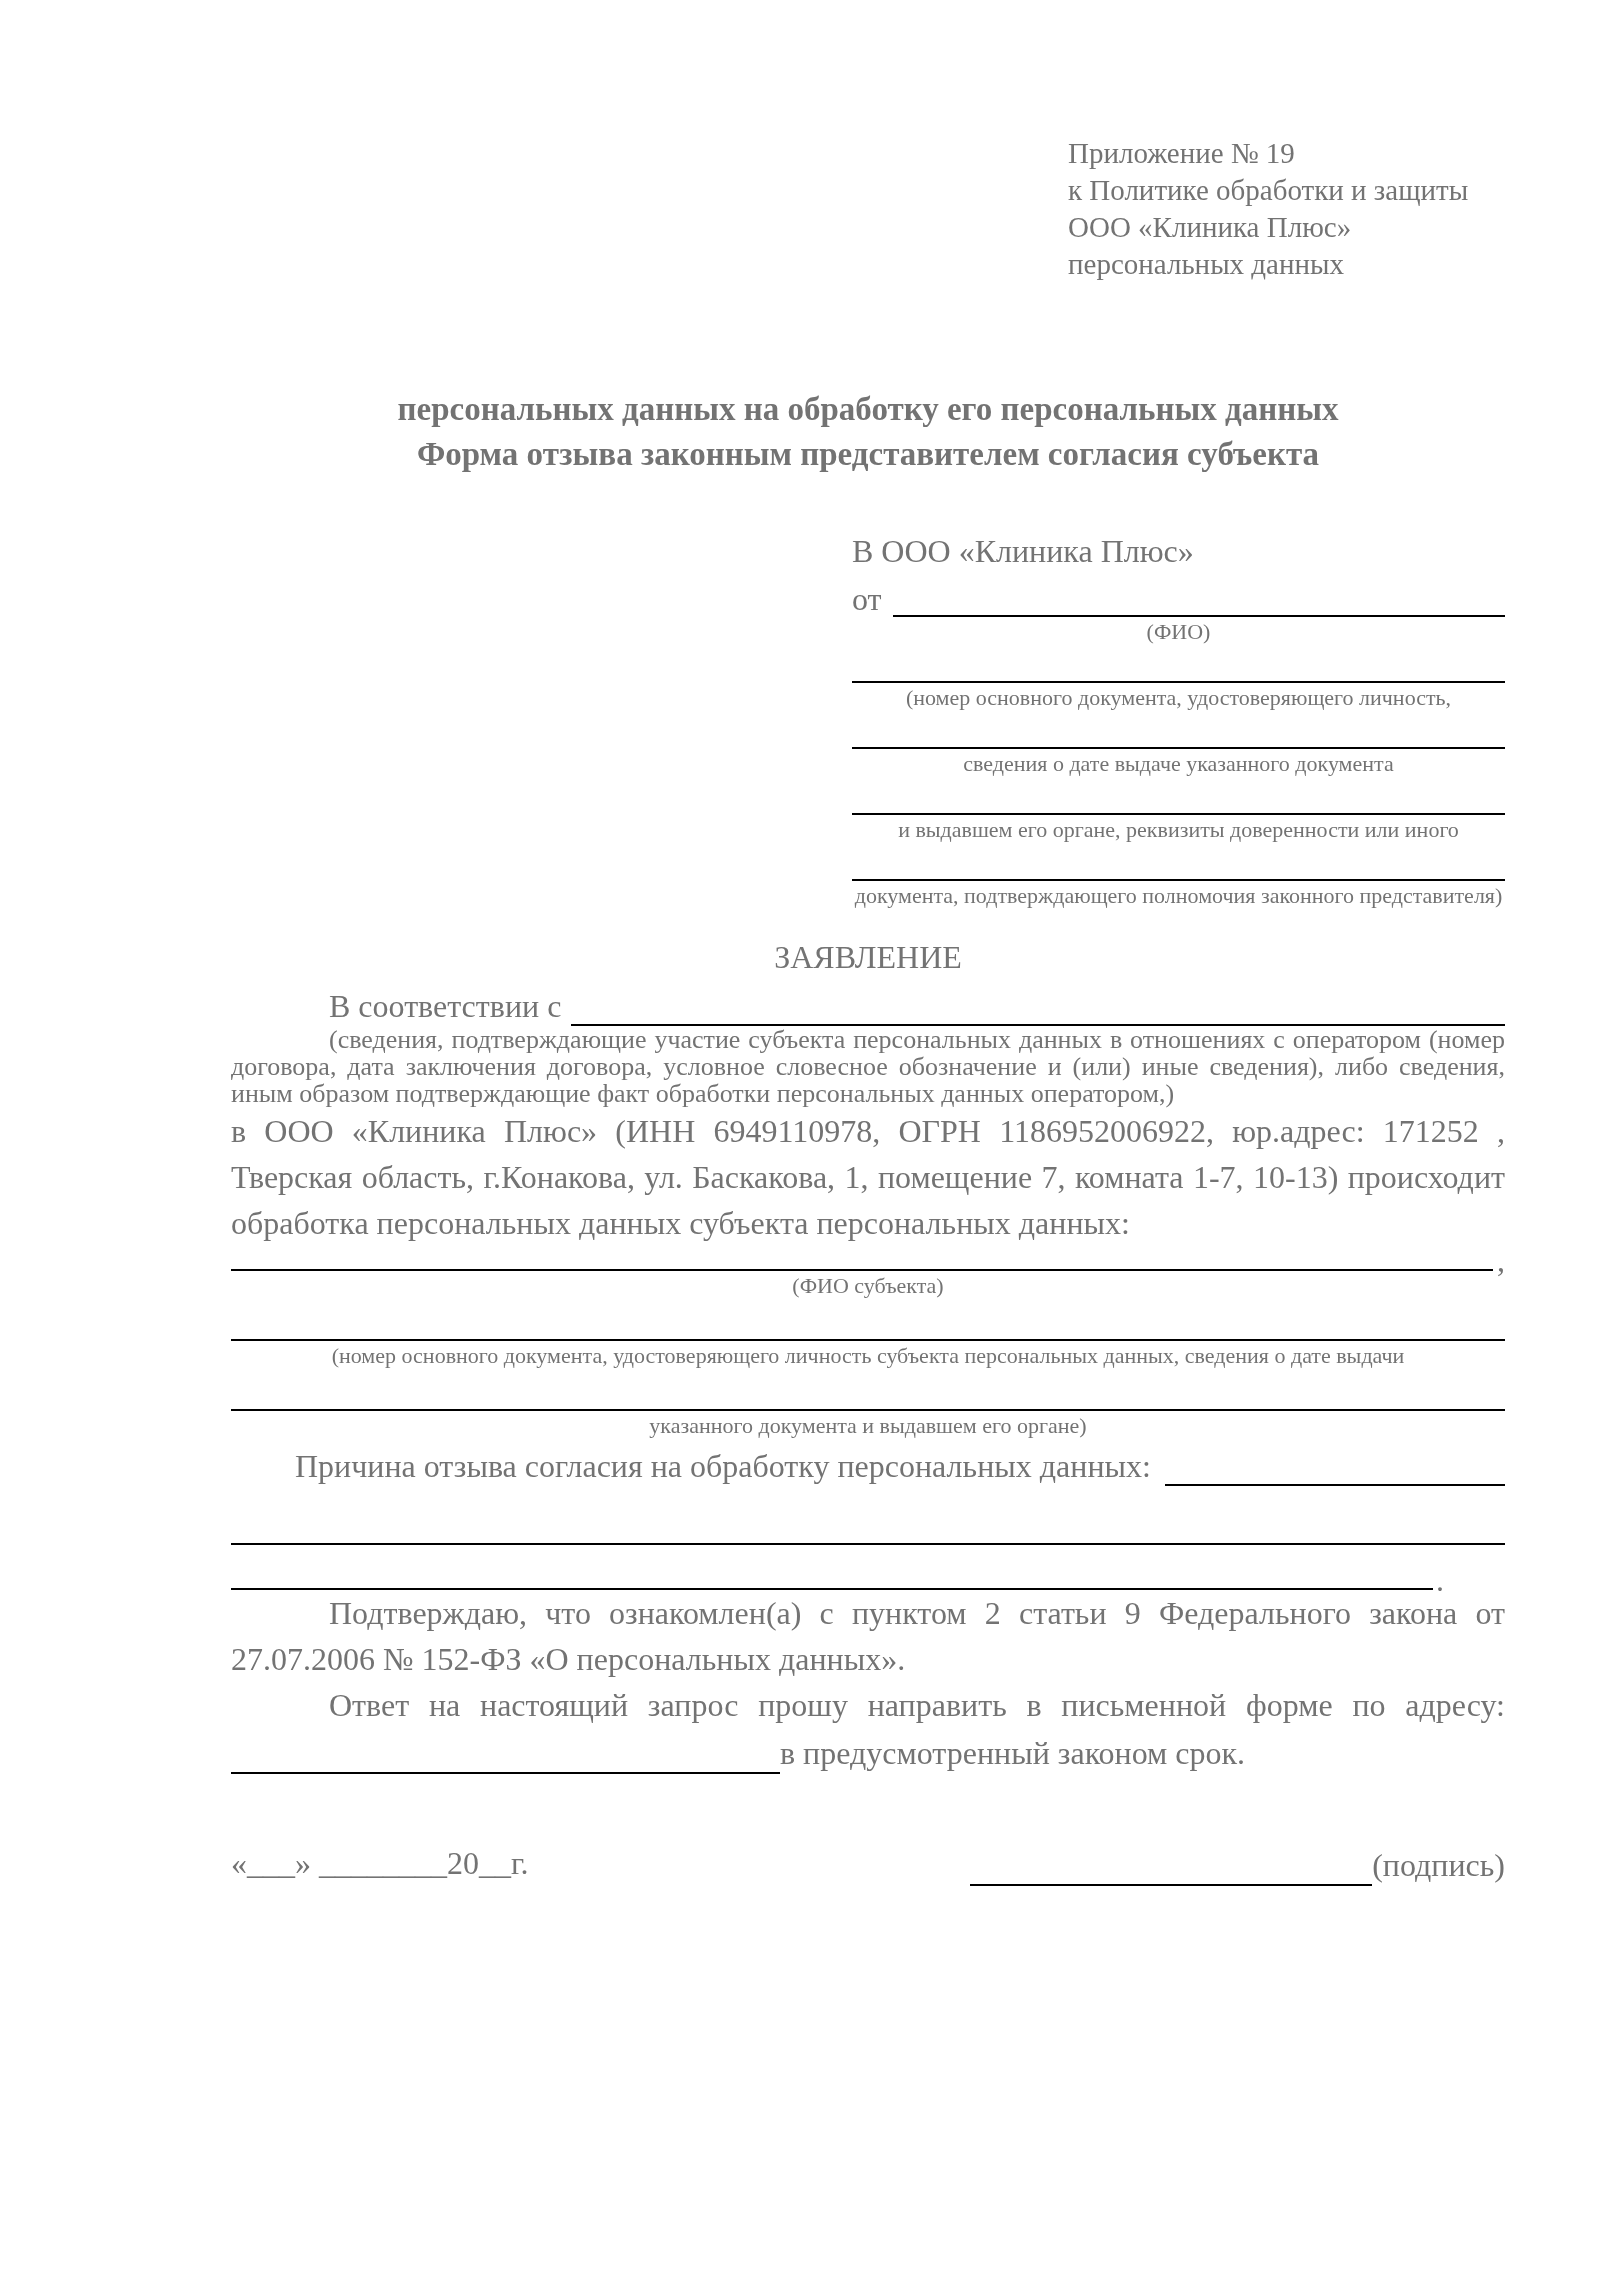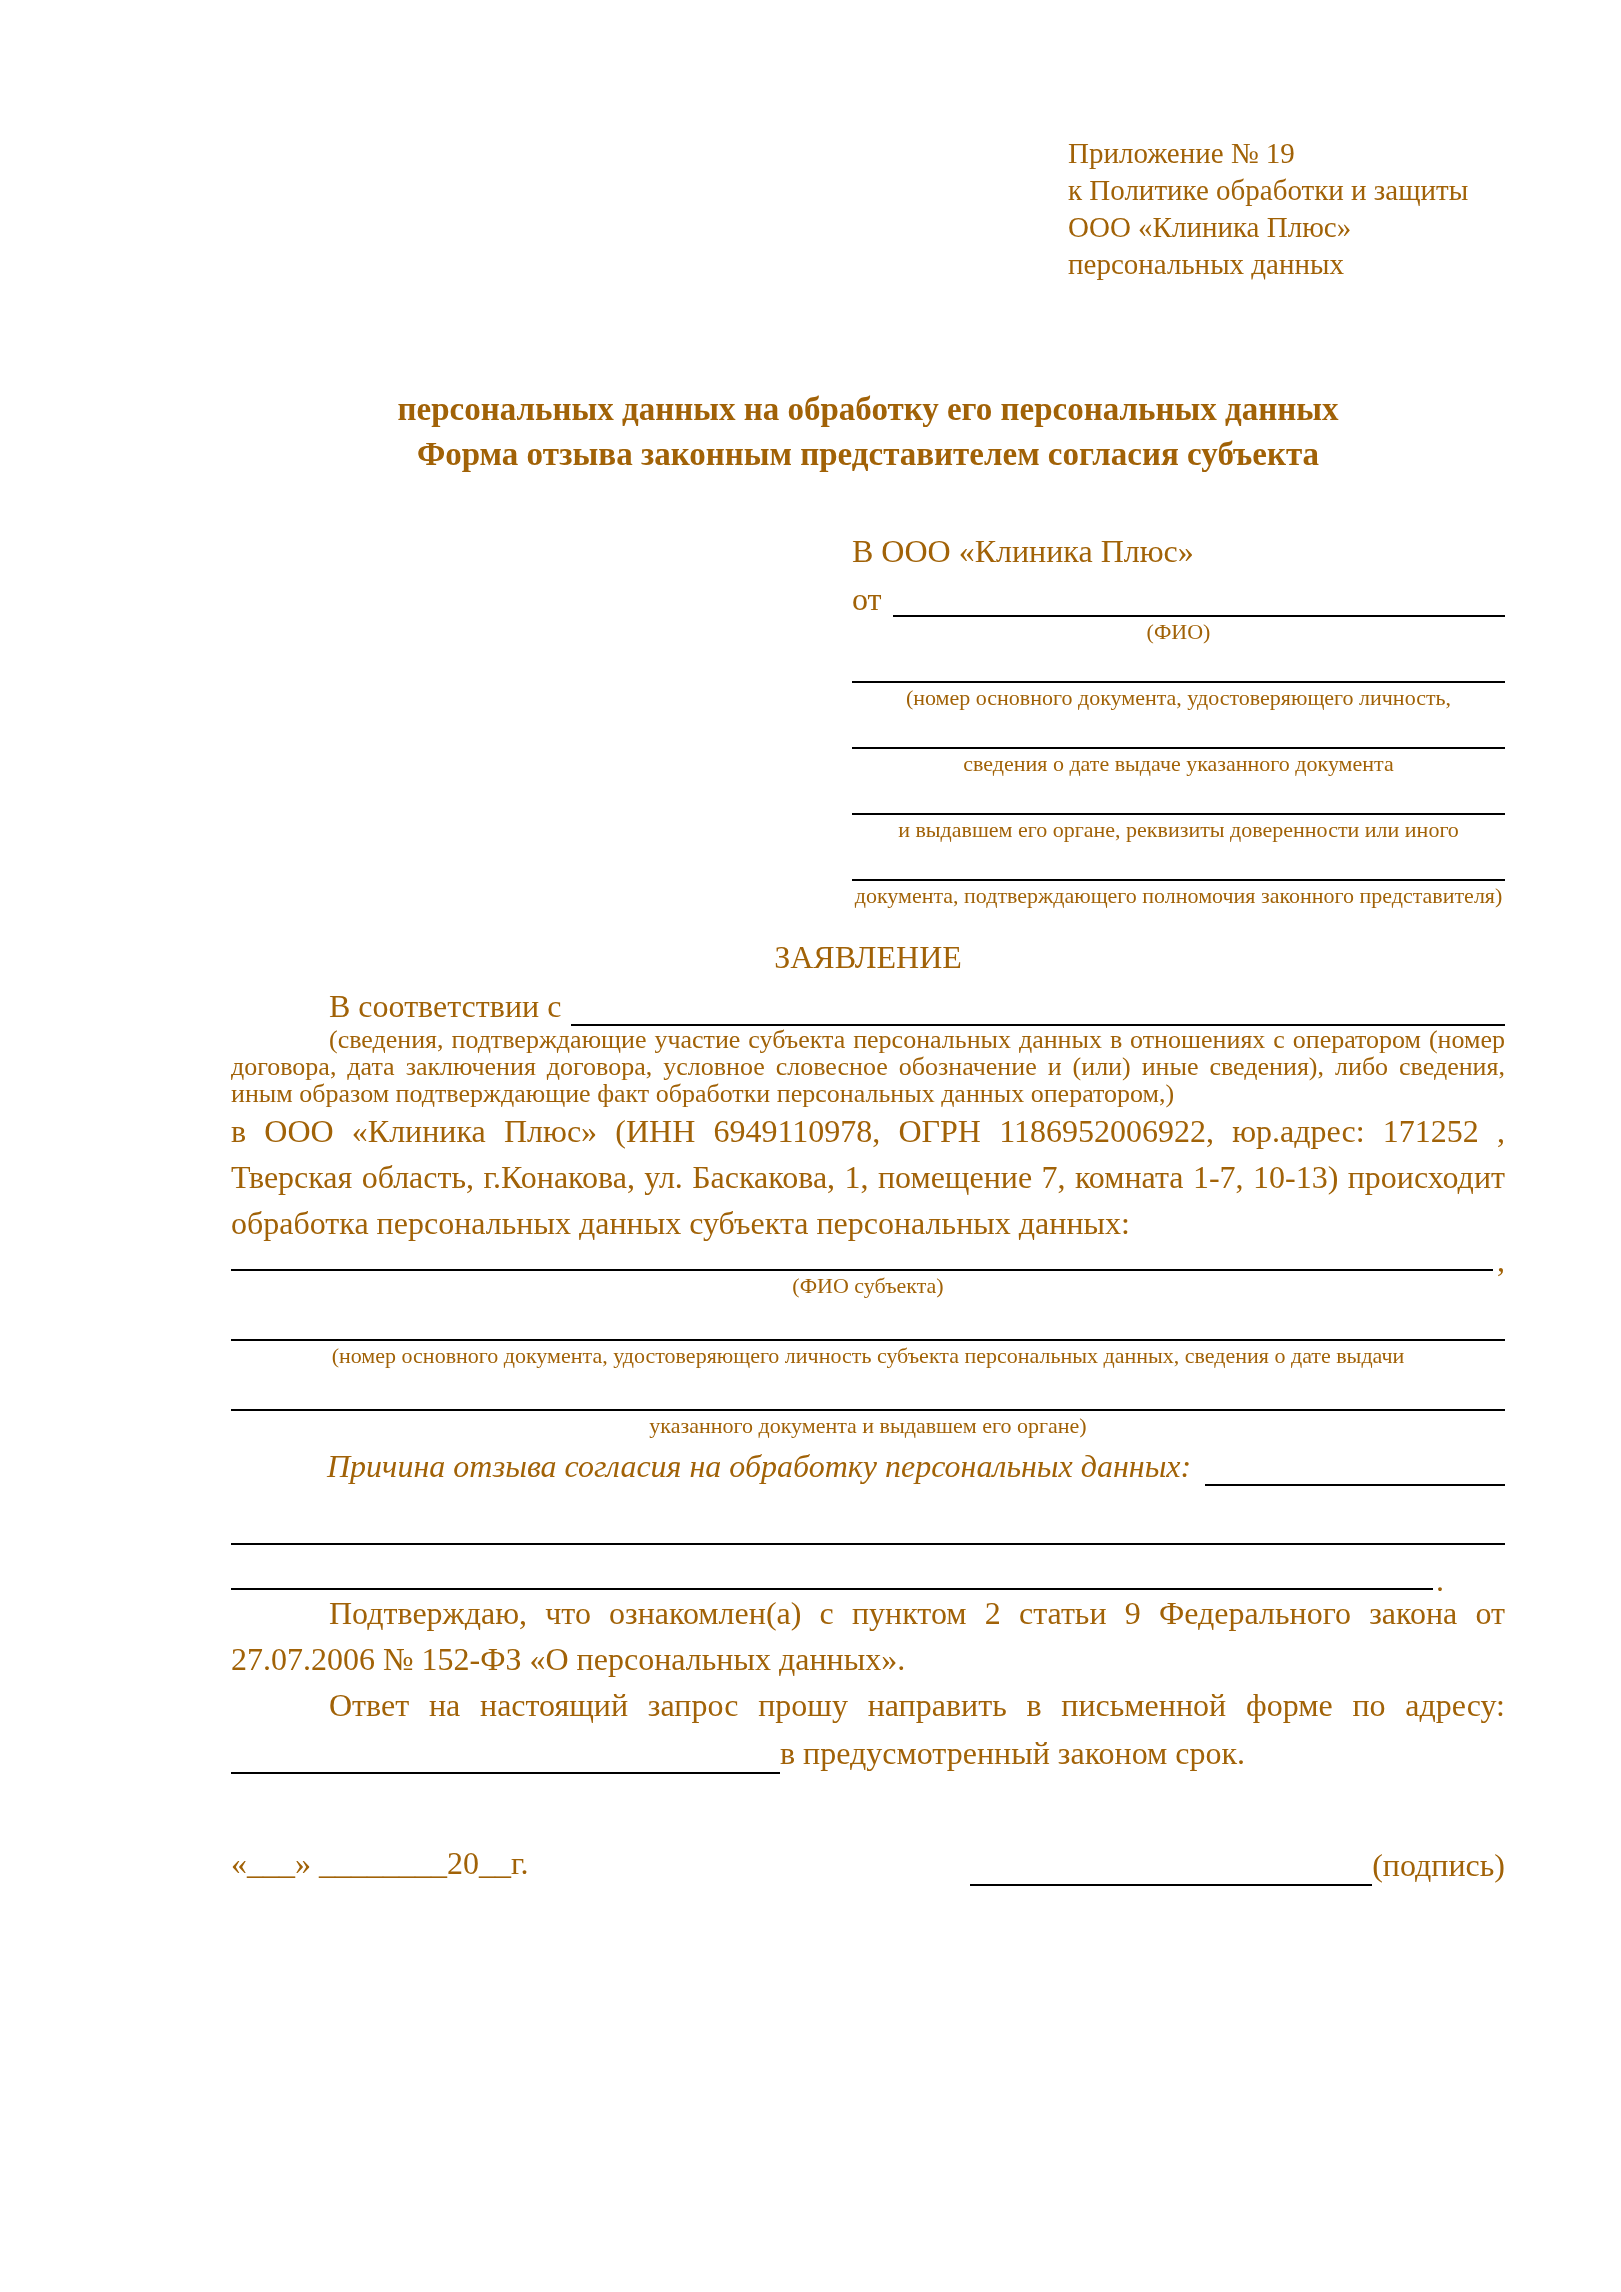--- a/index.html
+++ b/index.html
@@ -1,18 +1,18 @@
 <!DOCTYPE html>
 <html><head>
 <meta charset="utf-8">
 <style>
   html,body { margin:0; padding:0; background:#ffffff; }
   .page {
     width:1621px; height:2293px; box-sizing:border-box;
-    margin:0 auto; background:#ffffff; color:#a16207;
+    margin:0 auto; background:#ffffff; color:#737373;
     font-family:"Liberation Serif","DejaVu Serif",serif;
     font-size:32px; line-height:46px;
     padding:135px 116px 0 231px;
     overflow:hidden; position:relative;
   }
   
   .appendix { margin-left:837px; font-size:29px; line-height:37px; }
   
   .title { margin-top:104px; text-align:center; font-weight:bold; font-size:33px; line-height:45px; }
   
@@ -30,21 +30,21 @@
   .intro-row { display:flex; height:46px; }
   .intro-row .lbl { margin-left:98px; align-self:flex-end; line-height:39px; white-space:nowrap; }
   .intro-row .grow-line { margin-left:9.8px; }
   .note { font-size:26px; line-height:27.4px; text-align:justify; text-indent:98px; }
   .para { text-align:justify; }
   .para.ind { text-indent:98px; }
   .para.stretch { text-align-last:justify; }
   .subject-row { display:flex; height:25.5px; }
   .subject-row .punct { align-self:flex-end; line-height:21.6px; padding-left:3.9px; }
   .reason-row { display:flex; height:46px; }
-  .reason-row .lbl { margin-left:96px; align-self:flex-end; line-height:39px; white-space:nowrap;font-style:italic; }
+  .reason-row .lbl { margin-left:64px; align-self:flex-end; line-height:39px; white-space:nowrap; }
   .reason-row .grow-line { margin-left:13.7px; }
   .blank1 { height:57px; border-bottom:2.9px solid #000; }
   .blank2-row { display:flex; height:45px; margin-right:61px; }
   .blank2-row .punct { align-self:flex-end; line-height:19.6px; padding-left:2.9px; }
   .reply-row { display:flex; height:46px; }
   .reply-line { width:549px; border-bottom:2.9px solid #000; }
   .reply-row .txt { align-self:flex-end; line-height:41px; white-space:nowrap; }
   
   .footer-row { display:flex; justify-content:space-between; align-items:flex-end; margin-top:63px; height:49px; }
   .date-cell { line-height:45px; white-space:nowrap; }

